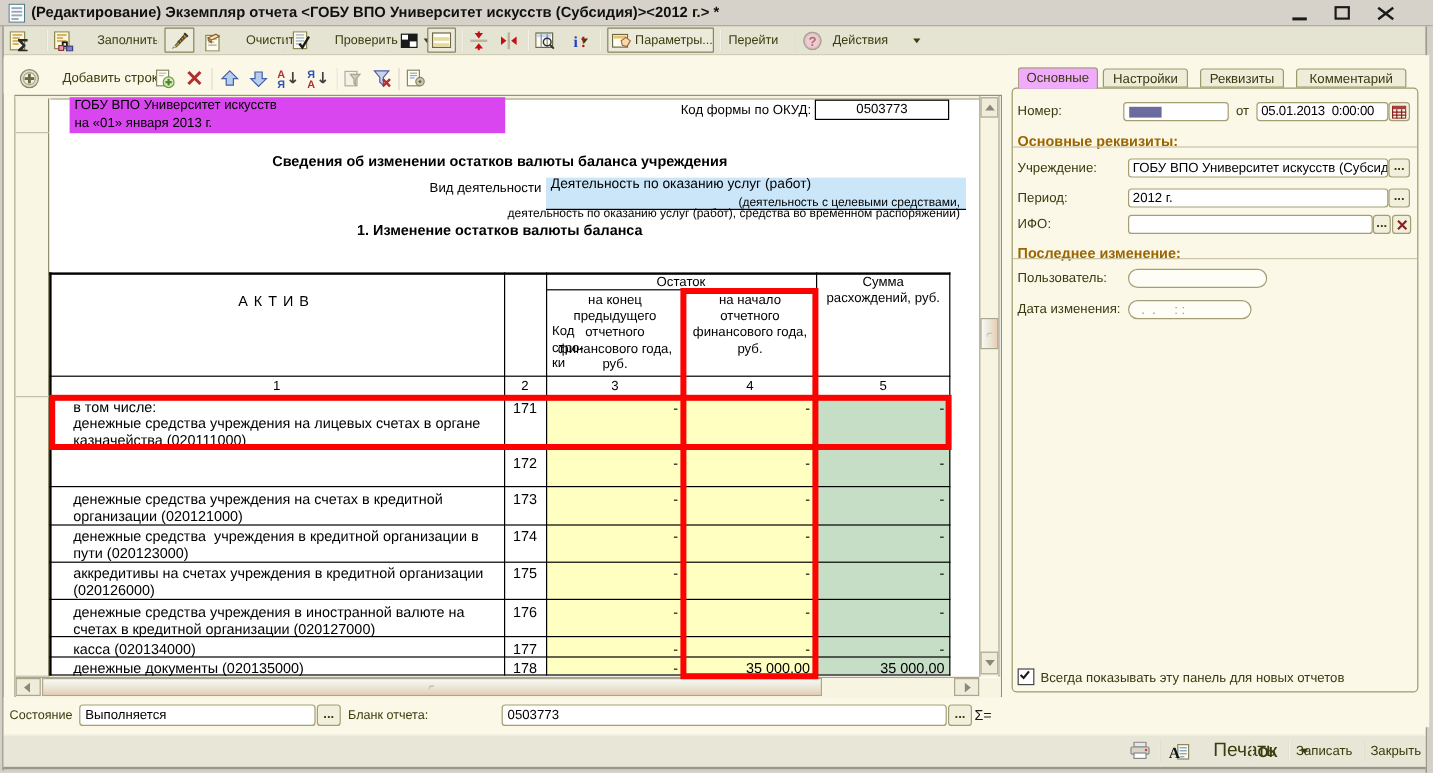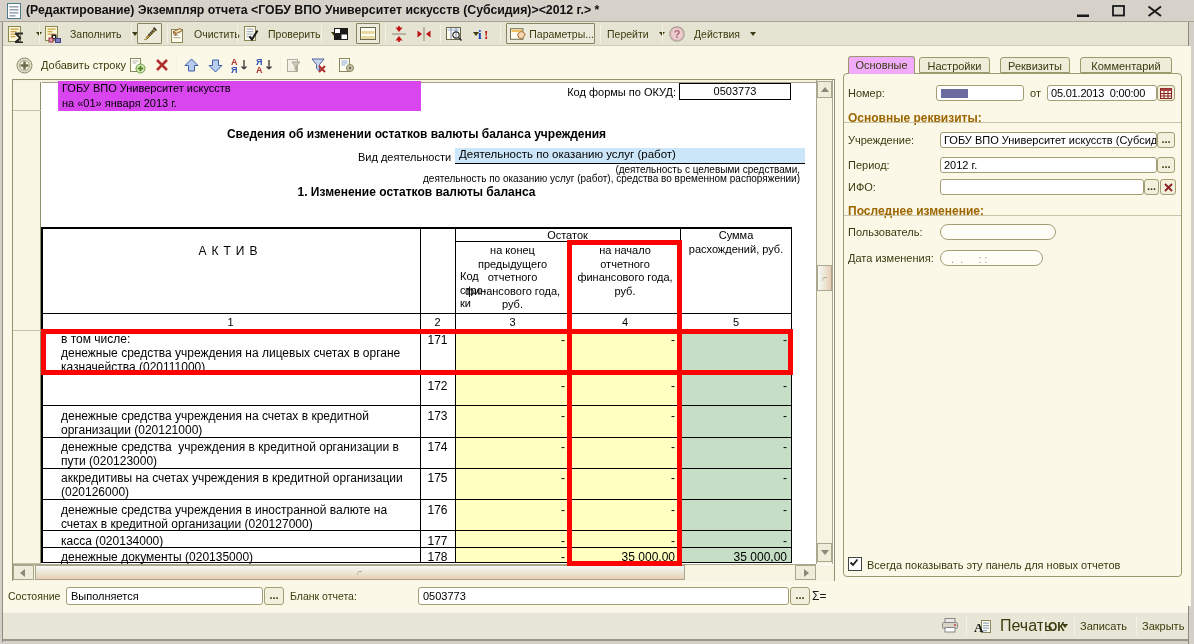--- a/index.html
+++ b/index.html
@@ -1,20 +1,20 @@
 <!DOCTYPE html>
 <html><head>
 <meta charset="utf-8">
 <style>
   * { margin:0; padding:0; box-sizing:border-box; }
   html,body { width:1194px; height:644px; overflow:hidden; }
   body { font-family:"Liberation Sans",sans-serif; font-size:11px; background:#d4d0c8; position:relative; color:#000; }
   .abs { position:absolute; }
   .sep1 { position:absolute; top:3px; width:1px; height:18px; background:#b9b6a0; border-right:1px solid #f4f2e6; }
-  .tbtn { position:absolute; top:2px; height:20px; display:flex; align-items:center; gap:8px; color:#3c3c0e; font-size:10.5px; }
+  .tbtn { position:absolute; top:2px; height:20px; display:flex; align-items:center; gap:19px; color:#3c3c0e; font-size:10.5px; }
   .arr { display:inline-block; width:0; height:0; border-left:3px solid transparent; border-right:3px solid transparent; border-top:4px solid #3c3c0e; margin-left:2px; }
   
   .fld { position:absolute; background:#fff; border:1px solid #a49e74; border-radius:3px; font-size:11px; color:#000; display:flex; align-items:center; padding-left:4px; }
   .btn3 { position:absolute; background:#f2efdd; border:1px solid #a49e74; border-radius:3px; color:#3c3c0e; font-weight:bold; text-align:center; line-height:8px; font-size:11px; }
   .lbl { position:absolute; color:#3a3a10; font-size:11px; white-space:nowrap; }
   .ghdr { position:absolute; color:#9c6500; font-weight:bold; font-size:12px; white-space:nowrap; }
 </style>
 </head>
 <body>
 
@@ -284,21 +284,21 @@
   <div class="abs" style="left:45px;top:1px;width:363px;height:30px;background:#d946ef;font-size:11px;">
     <div class="abs" style="left:4px;top:1px;">ГОБУ ВПО Университет искусств</div>
     <div class="abs" style="left:4px;top:16px;">на «01» января 2013 г.</div>
   </div>
 
   <div class="abs" style="left:463px;top:6px;width:200px;text-align:right;font-size:11px;">Код формы по ОКУД:</div>
   <div class="abs" style="left:666px;top:3px;width:112px;height:17px;border:1.5px solid #000;text-align:center;line-height:14px;font-size:11px;">0503773</div>
 
   <div class="abs" style="left:28px;top:47px;width:751px;text-align:center;font-weight:bold;font-size:12px;">Сведения об изменении остатков валюты баланса учреждения</div>
   <div class="abs" style="left:345px;top:71px;font-size:11px;">Вид деятельности</div>
-  <div class="abs" style="left:442px;top:68px;width:350px;height:16px;background:#cbe6f9;border-bottom:1.5px solid #000;padding-left:4px;font-size:11.5px;">Деятельность по оказанию услуг (работ)</div>
+  <div class="abs" style="left:442px;top:68px;width:350px;height:27px;background:#cbe6f9;border-bottom:1.5px solid #000;padding-left:4px;font-size:11.5px;">Деятельность по оказанию услуг (работ)</div>
   <div class="abs" style="left:300px;top:84px;width:487px;text-align:right;font-size:10px;">(деятельность с целевыми средствами,</div>
   <div class="abs" style="left:300px;top:93px;width:487px;text-align:right;font-size:10px;">деятельность по оказанию услуг (работ), средства во временном распоряжении)</div>
   <div class="abs" style="left:28px;top:105px;width:751px;text-align:center;font-weight:bold;font-size:12px;">1. Изменение остатков валюты баланса</div>
 
   <div class="abs" id="tbl" style="left:28px;top:147px;width:751px;height:338px;font-size:11px;">
 
     <div class="abs" style="left:414px;top:103px;width:225px;height:231.5px;background:#ffffc2;"></div>
     <div class="abs" style="left:639px;top:103px;width:112px;height:231.5px;background:#c5dec5;"></div>
 
     <div class="abs" style="left:0;top:0;width:1.5px;height:336px;background:#000;"></div>

